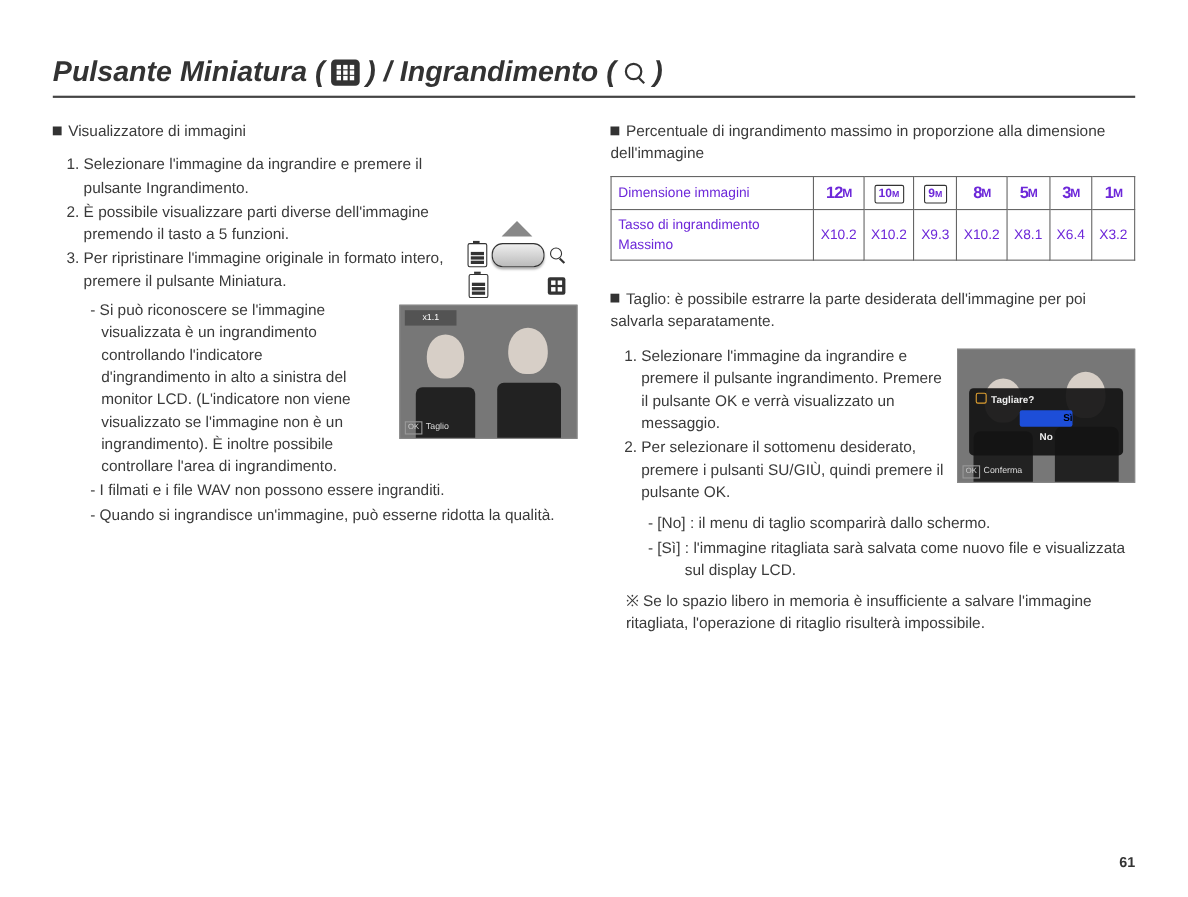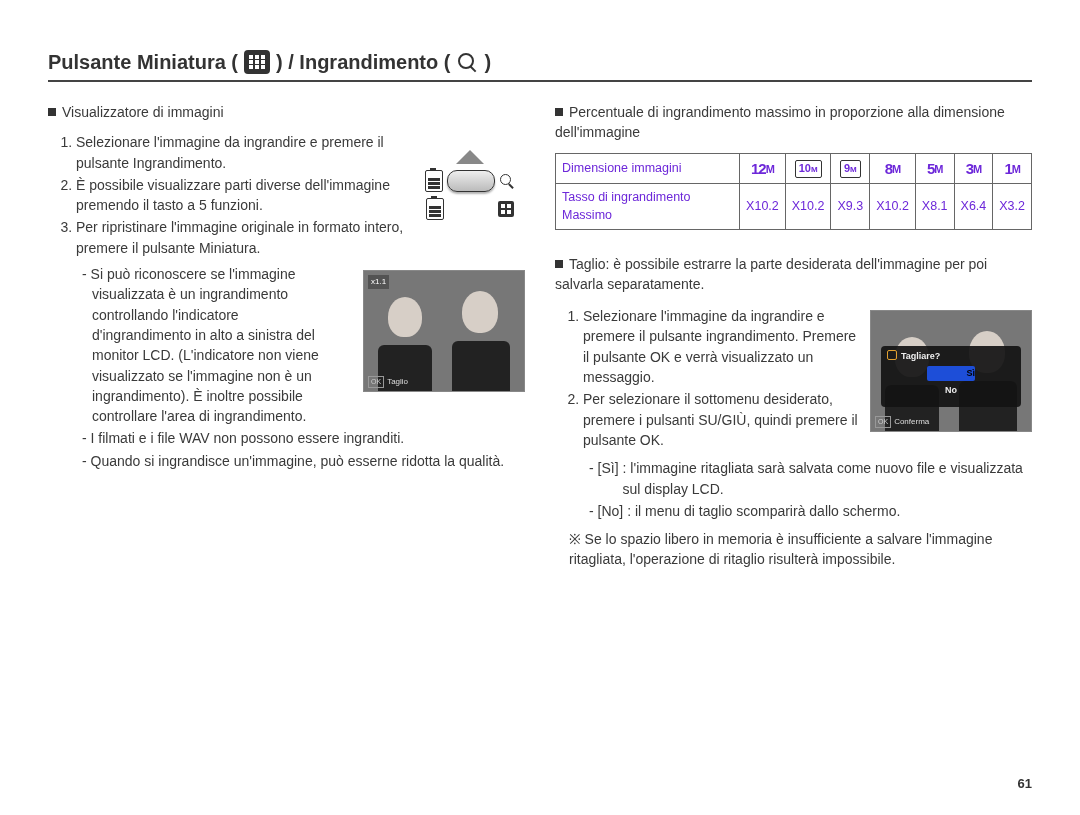--- a/index.html
+++ b/index.html
@@ -20,26 +20,27 @@
   }
   .title-row {
     display: flex;
     align-items: center;
     border-bottom: 2px solid #444;
     padding-bottom: 6px;
     margin-bottom: 20px;
   }
   .title-row h1 {
     margin: 0;
-    font-size: 20px;
+    font-size: 26px;
     font-weight: bold;
     color: #333;
     display: flex;
     align-items: center;
     gap: 4px;
+    font-style: italic;
   }
   .icon-thumb {
     display: inline-flex;
     width: 26px; height: 24px;
     background: #333;
     border-radius: 4px;
     align-items: center;
     justify-content: center;
     margin: 0 2px;
   }
@@ -80,21 +81,21 @@
   .blk { margin-bottom: 10px; }
   .sq::before {
     content: "";
     display: inline-block;
     width: 8px; height: 8px; background: #333; margin-right: 6px; vertical-align: 1px;
   }
   ol.num { margin: 2px 0 6px 14px; padding-left: 14px; }
   ol.num li { margin-bottom: 2px; }
   .dash { margin-left: 34px; text-indent: -10px; padding-left: 10px; margin-bottom:2px;}
   .dash::before { content: "- "; }
-  .left-flex { display:flex; gap:10px; align-items:center; }
+  .left-flex { display:flex; gap:10px; align-items:flex-end; }
   .left-text { flex:1; }
   .zoom-ctrl {
     width:110px; display:flex; flex-direction:column; align-items:center; gap:6px;
     margin-top:4px;
   }
   .arrow-up {
     width:0;height:0;border-left:14px solid transparent;border-right:14px solid transparent;border-bottom:14px solid #888;
   }
   .zoom-row { display:flex; align-items:center; gap:4px;}
   .icon-batt { width:16px;height:20px;border:1.5px solid #333;border-radius:2px;position:relative;display:inline-block;}
@@ -110,21 +111,21 @@
   .mini-icon-mag::before{content:"";position:absolute;left:1px;top:1px;width:9px;height:9px;border:1.5px solid #333;border-radius:50%;}
   .mini-icon-mag::after{content:"";position:absolute;left:10px;top:10px;width:6px;height:1.5px;background:#333;transform:rotate(45deg);transform-origin:left center;}
   .mini-thumb { width:16px;height:16px;background:#333;border-radius:2px;position:relative;display:inline-block;}
   .mini-thumb::before{content:"";position:absolute;inset:3px;background:
     linear-gradient(#fff,#fff),linear-gradient(#fff,#fff),linear-gradient(#fff,#fff),linear-gradient(#fff,#fff);
     background-size:4px 4px;background-repeat:no-repeat;background-position:0 0,6px 0,0 6px,6px 6px;}
   .photo {
     width:160px;height:120px;border:1px solid #888;background:#777;position:relative;margin-top:6px;
     flex-shrink:0;
   }
-  .photo .overlay-x { position:absolute; left:4px; top:4px; color:#fff; font-size:8px; background:rgba(0,0,0,.3); padding:1px 3px;}
+  .photo .overlay-x { position:absolute; left:4px; top:4px; color:#fff; font-size:8px; background:rgba(0,0,0,.3); padding:1px 16px;}
   .photo .people { position:absolute; left:10px; bottom:0; right:10px; top:20px; }
   .face { position:absolute; border-radius:50% 50% 45% 45%; background:#d7cfc7;}
   .body { position:absolute; background:#222; border-radius:6px 6px 0 0;}
   .photo .cap { position:absolute; left:4px; bottom:3px; font-size:8px; color:#ddd;}
   .photo .cap .ok{display:inline-block;border:1px solid #999;padding:0 2px;font-size:7px;margin-right:3px;color:#ccc;}
   .photo2 .dialog{
     position:absolute; left:10px; right:10px; top:35px;
     background:rgba(20,20,20,.92); border-radius:4px; padding:4px 6px 8px; color:#eee; font-size:9px;font-weight:bold;
   }
   .photo2 .dialog .dtitle::before{content:"";display:inline-block;width:8px;height:8px;border:1.5px solid #e0a030;border-radius:2px;margin-right:4px;vertical-align:-1px;}
@@ -272,26 +273,26 @@
               <span class="sel">Sì</span><br>
               <span>No</span>
             </div>
           </div>
           <div class="cap"><span class="ok">OK</span><span>Conferma</span></div>
         </div>
       </div>
 
       <div class="indent-opts">
         <div class="row">
+            <span class="lbl">- [No]</span>
+            <span>: il menu di taglio scomparirà dallo schermo.</span>
+          </div>
+        <div class="row">
             <span class="lbl">- [Sì]</span>
             <span>: l'immagine ritagliata sarà salvata come nuovo file e visualizzata sul display LCD.</span>
-          </div>
-        <div class="row">
-            <span class="lbl">- [No]</span>
-            <span>: il menu di taglio scomparirà dallo schermo.</span>
           </div>
       </div>
 
       <div class="note star">Se lo spazio libero in memoria è insufficiente a salvare l'immagine ritagliata, l'operazione di ritaglio risulterà impossibile.</div>
     </div>
   </div>
 
   <div class="pagenum">61</div>
 </div>
 

